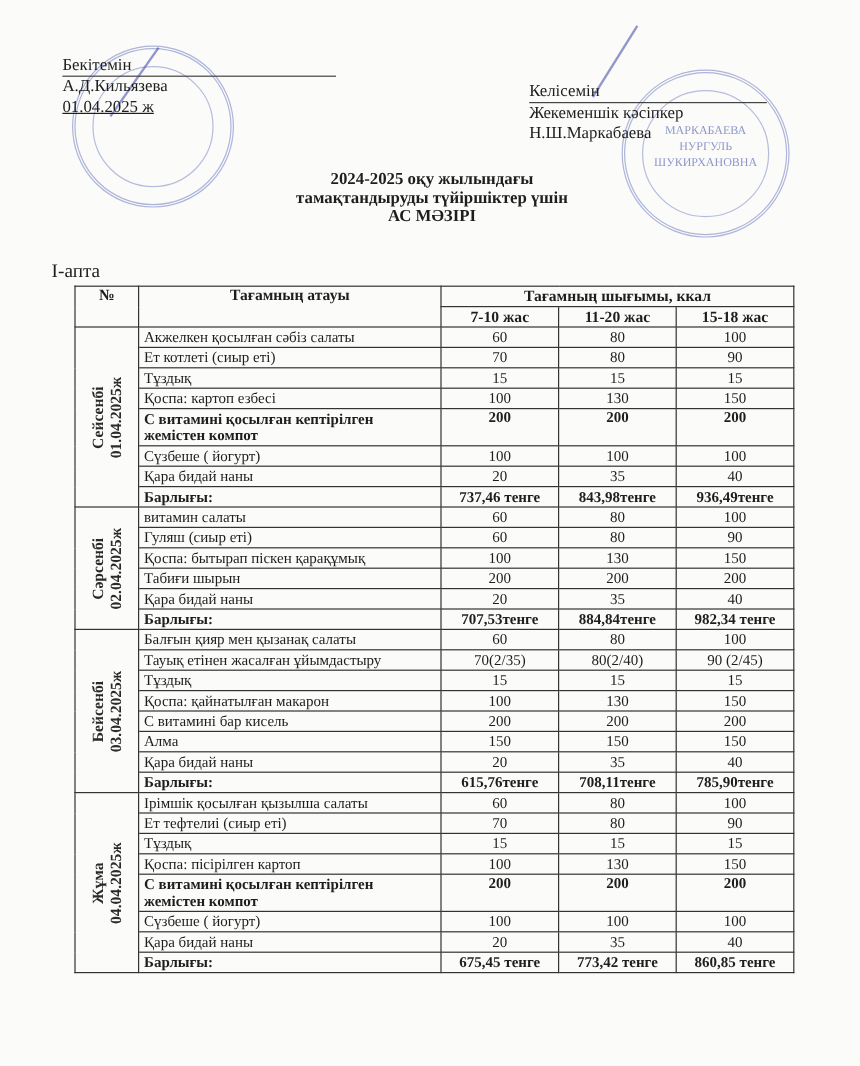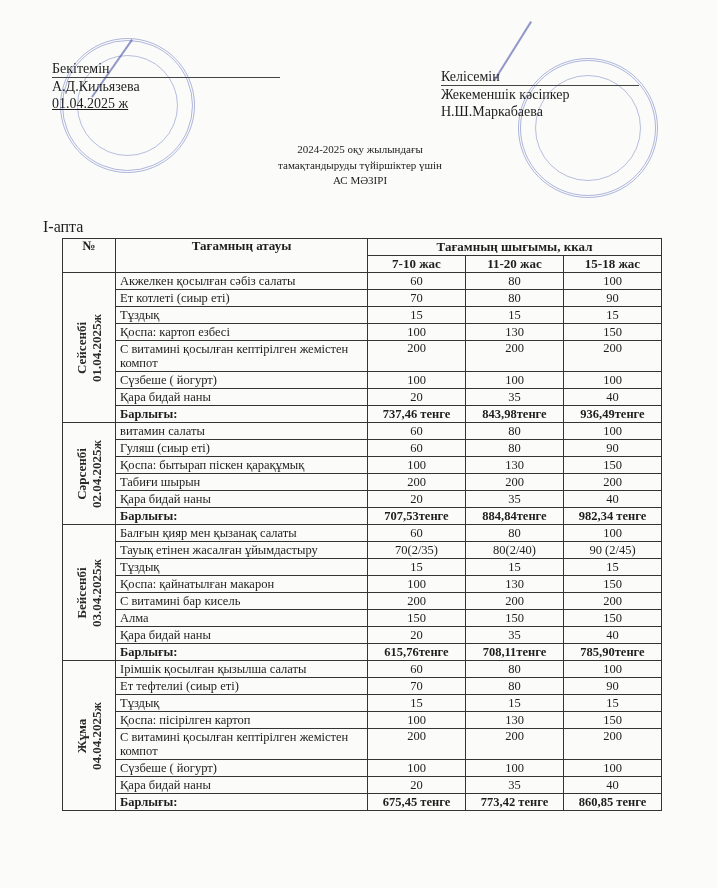--- a/index.html
+++ b/index.html
@@ -28,29 +28,29 @@
     position: absolute; left: 0; right: 0; top: 42px;
     text-align: center; font-size: 10px; line-height: 13px;
     color: rgba(70,85,170,0.6); font-family: "Liberation Serif", serif;
   }
   .signature {
     position: absolute; height: 2px; background: rgba(60,70,160,0.55);
     transform-origin: left center;
   }
 
   
-  .approve { position: absolute; left: 52px; top: 60px; font-size: 14px; line-height: 17px; }
+  .approve { position: absolute; left: 52px; top: 46px; font-size: 14px; line-height: 17px; }
   .approve .line1 { display: inline-block; border-bottom: 1px solid #444; width: 228px; }
   .approve .date { text-decoration: underline; }
   .agree { position: absolute; left: 441px; top: 56px; font-size: 14px; line-height: 17px; margin-top: 12px; }
   .agree .line1 { display: inline-block; border-bottom: 1px solid #444; width: 198px; }
 
   .title {
     position: absolute; left: 100px; width: 520px; top: 142px;
-    text-align: center; font-weight: normal; font-size: 11px; line-height: 15.5px;
+    text-align: center; font-weight: bold; font-size: 14px; line-height: 15.5px;
   }
   .title .wide { margin-left: -80px; margin-right: -80px; }
 
   .week { position: absolute; left: 43px; top: 218px; font-weight: normal; font-size: 16px; }
 
   
   table.menu {
     position: absolute; left: 62px; top: 238px; width: 600px;
     border-collapse: collapse; font-size: 12.5px;
   }
@@ -63,33 +63,38 @@
   .c-v { text-align: center; }
   .total td { font-weight: bold; }
   .day-cell { position: relative; padding: 0 !important; }
   .day-label {
     position: absolute; left: 50%; top: 50%;
     transform: translate(-50%, -50%) rotate(-90deg);
     white-space: nowrap; text-align: center; font-weight: bold;
     font-size: 13px; line-height: 15px; color: #2a2a2a;
   }
   .r1 td { height: 16px; }
-  .r2 td { height: 30px; vertical-align: top; }
+  .r2 td { height: 30px; vertical-align: top; font-weight: bold; }
   .r2 td.c-v { vertical-align: top; }
 </style>
 </head>
 <body>
 
 <div class="page">
 
   <div class="stamp stamp-left">
       <div class="inner"></div>
     </div>
   <div class="stamp stamp-right">
     <div class="inner"></div>
+    <div class="name">
+      <div>МАРКАБАЕВА</div>
+      <div>НУРГУЛЬ</div>
+      <div>ШУКИРХАНОВНА</div>
+    </div>
   </div>
   <div class="signature" style="left:92px;top:96px;width:70px;transform:rotate(-55deg);"></div>
   <div class="signature" style="left:494px;top:80px;width:70px;transform:rotate(-58deg);"></div>
 
   <div class="approve">
     <div><span class="line1">Бекітемін</span></div>
     <div>А.Д.Кильязева</div>
     <div class="date">01.04.2025 ж</div>
   </div>
 

